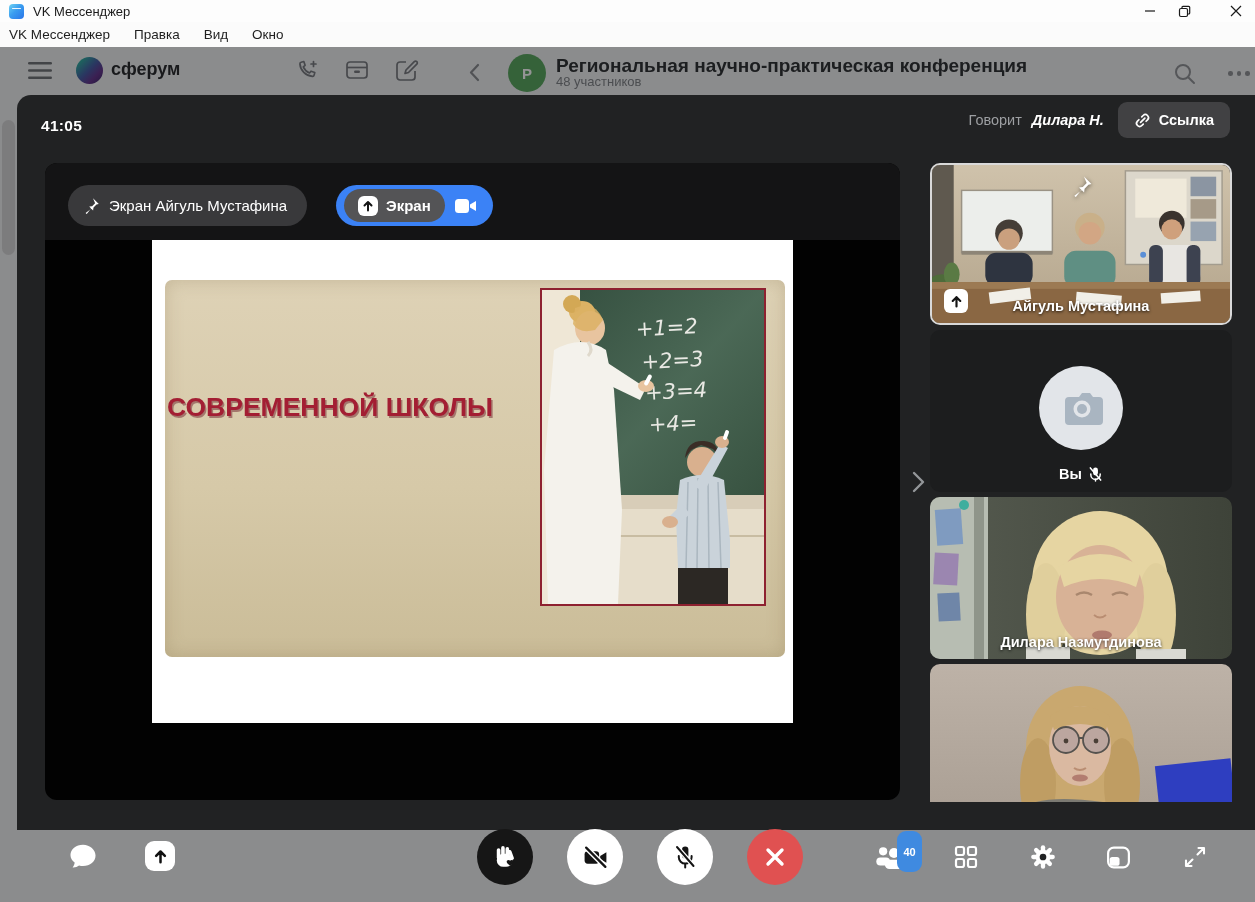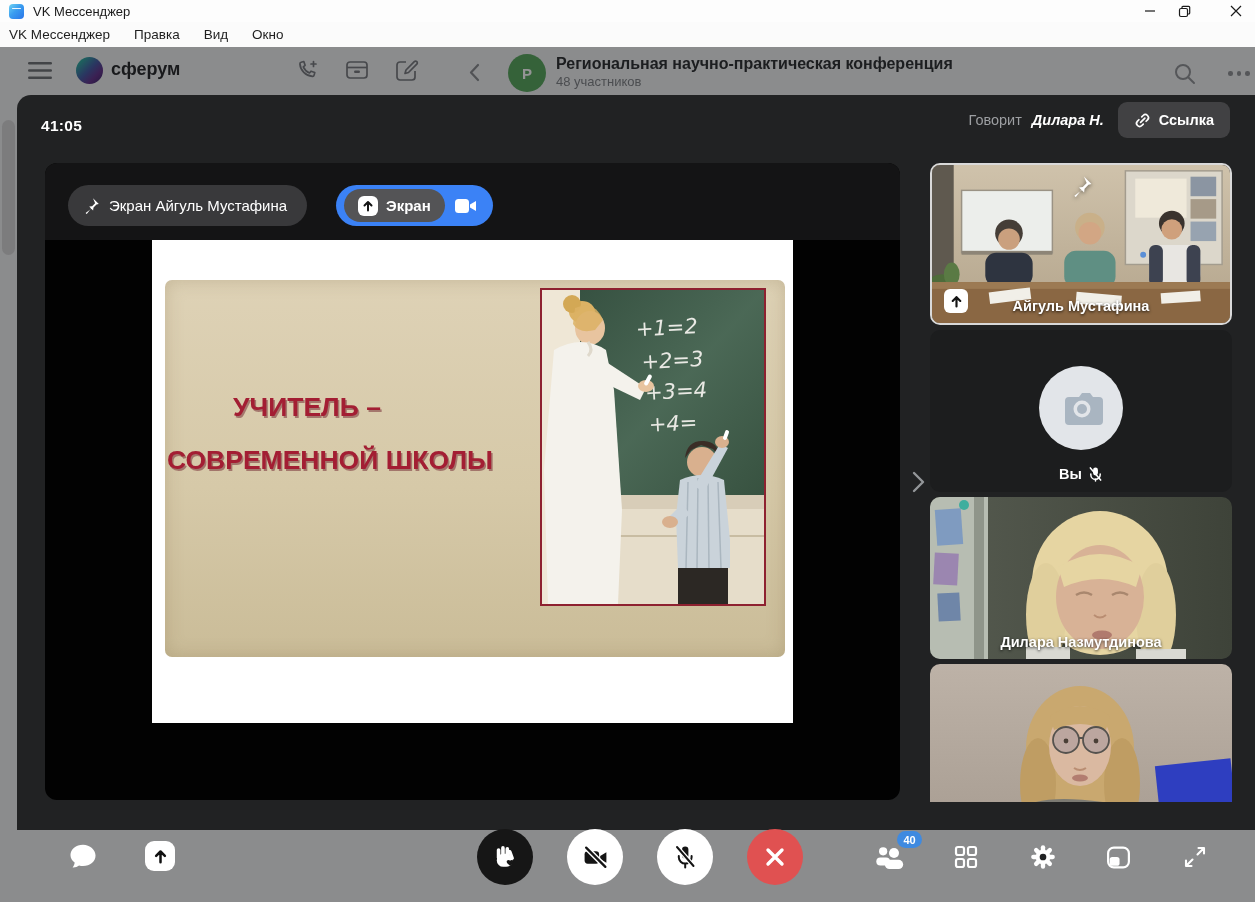--- a/index.html
+++ b/index.html
@@ -64,21 +64,21 @@
     background:#e2e5e9;display:flex;align-items:center;justify-content:center;}
   .youlabel{position:absolute;left:0;right:0;bottom:10px;display:flex;align-items:center;
     justify-content:center;gap:6px;font-size:14.5px;font-weight:bold;color:#fff;}
   .tilepin{position:absolute;left:139px;top:10px;filter:drop-shadow(0 1px 2px rgba(0,0,0,.6));}
   .tileshare{position:absolute;left:12px;bottom:10px;width:24px;height:24px;}
   
   .tbtn{position:absolute;display:flex;align-items:center;justify-content:center;cursor:pointer;}
   .circlebtn{width:56px;height:56px;border-radius:50%;}
   .badge{position:absolute;left:880px;top:736px;min-width:15px;height:17px;border-radius:9px;
     background:#3f8ae0;color:#fff;font-size:11px;font-weight:bold;display:flex;align-items:center;
-    justify-content:center;padding:0 5px;}
+    justify-content:center;padding:12px 5px;}
 </style>
 </head>
 <body>
 
 <div id="screen">
 
   <div class="titlebar">
     <div class="appicon">
         <i></i>
       </div>
@@ -146,21 +146,21 @@
         </svg>
     </div>
 
     <div class="abs" style="left:468px;top:16px;">
       <svg width="12" height="19" viewBox="0 0 12 19" fill="none" stroke="#85888b" stroke-width="2.2" stroke-linecap="round" stroke-linejoin="round">
           <path d="M10 2L3 9.5 10 17"></path>
         </svg>
     </div>
     <div class="abs" style="left:508px;top:7px;width:38px;height:38px;border-radius:50%;background:#53a458;
       display:flex;align-items:center;justify-content:center;color:#fff;font-size:15px;font-weight:bold;">Р</div>
-    <div class="abs" style="left:556px;top:8px;font-size:16px;font-weight:bold;color:#26282a;">Региональная научно-практическая конференция</div>
+    <div class="abs" style="left:556px;top:8px;font-size:19px;font-weight:bold;color:#26282a;">Региональная научно-практическая конференция</div>
     <div class="abs" style="left:556px;top:27px;font-size:13px;color:#7b7e81;">48 участников</div>
     <div class="abs" style="left:1173px;top:15px;">
       <svg width="23" height="23" viewBox="0 0 23 23" fill="none" stroke="#8c8f92" stroke-width="2">
           <circle cx="10" cy="10" r="7"></circle>
           <line x1="15.2" y1="15.2" x2="21" y2="21" stroke-linecap="round"></line>
         </svg>
     </div>
     <div class="abs" style="left:1228px;top:24px;display:flex;gap:4px;">
       <i style="width:4.5px;height:4.5px;border-radius:50%;background:#8c8f92;"></i>
       <i style="width:4.5px;height:4.5px;border-radius:50%;background:#8c8f92;"></i>
@@ -215,21 +215,20 @@
           <svg width="22" height="16" viewBox="0 0 22 16">
               <rect x="0" y="1" width="14" height="14" rx="3.5" fill="#fff"></rect>
               <path d="M15 6.5l6-3.5v10l-6-3.5z" fill="#fff"></path>
             </svg>
         </span>
       </div>
 
       <div class="slide">
         <div class="beige">
           <div class="slidetext">
-            <div>УЧИТЕЛЬ –</div>
             <div>СОВРЕМЕННОЙ ШКОЛЫ</div>
           </div>
           <div class="photo">
             <svg width="222" height="314" viewBox="0 0 222 314">
               <rect width="222" height="314" fill="#efe7d6"></rect>
 
               <rect x="38" y="0" width="184" height="205" fill="#3f5d4b"></rect>
               <rect x="38" y="0" width="184" height="205" fill="url(#bd)" opacity=".25"></rect>
               <defs>
                 <linearGradient id="bd" x1="0" y1="0" x2="1" y2="1">

